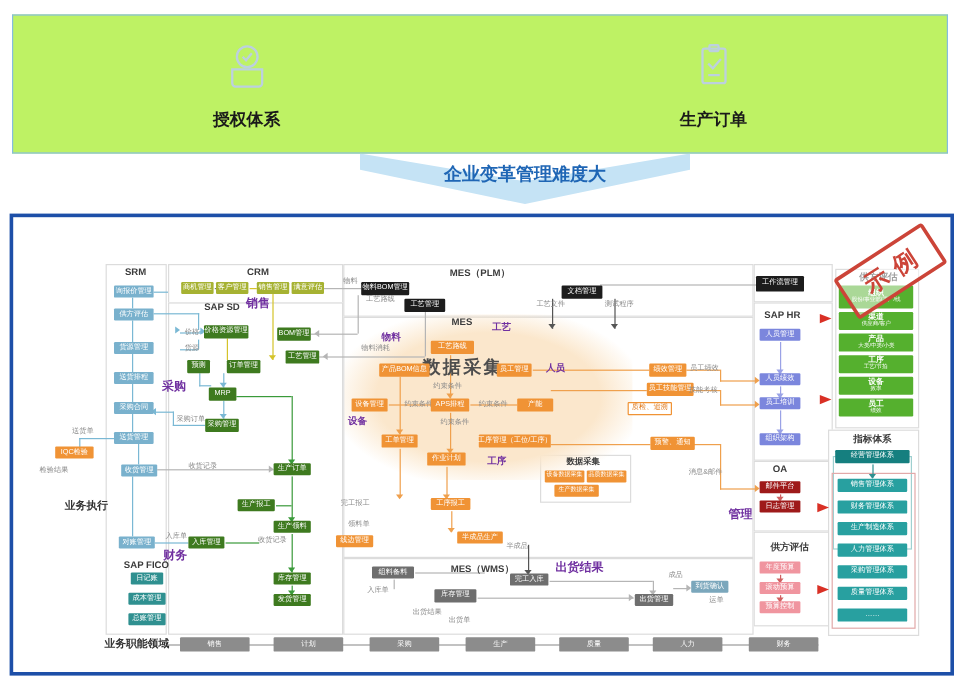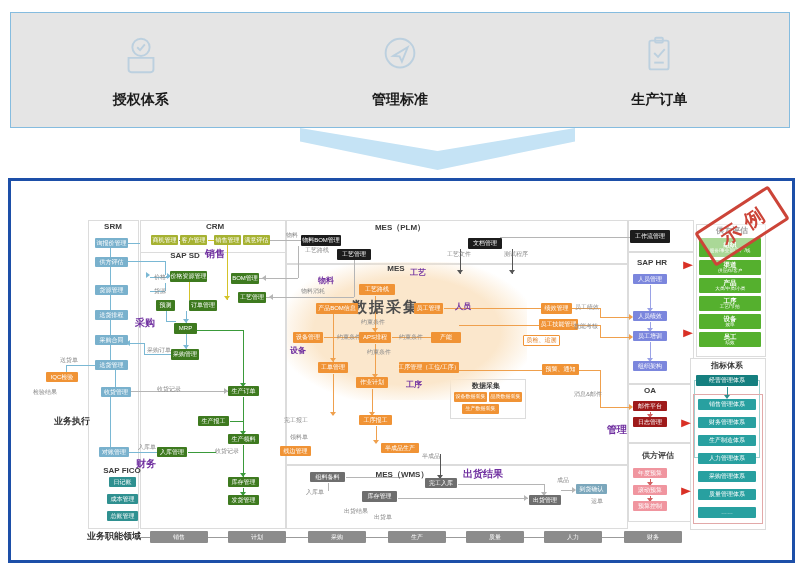--- a/index.html
+++ b/index.html
@@ -1,19 +1,19 @@
 <!DOCTYPE html>
 <html><head>
 <meta charset="utf-8">
 <style>
   html,body{margin:0;padding:0;background:#fff;}
   .stage{position:relative;width:800px;height:569px;background:#fff;overflow:hidden;
          font-family:"Liberation Sans","DejaVu Sans",sans-serif;}
   
-  .banner{position:absolute;left:10px;top:12px;width:778px;height:114px;background:#e5e5e5;
+  .banner{position:absolute;left:10px;top:12px;width:778px;height:114px;background:#bef264;
           border:1px solid #85bcdf;display:flex;justify-content:space-around;align-items:center;}
   .banner-item{display:flex;flex-direction:column;align-items:center;gap:14px;width:200px;}
   .banner-item svg{display:block;}
   .banner-label{font-size:14px;font-weight:bold;color:#1a1a1a;}
   
   .funnel-shape{position:absolute;left:300px;top:128px;width:275px;height:42px;background:#c5e3f5;
       clip-path:polygon(0 0,50% 55%,100% 0,100% 32%,50% 100%,0 32%);}
   .funnel-label{position:absolute;left:300px;top:136px;width:275px;text-align:center;
       font-size:15px;font-weight:bold;color:#1f66b5;}
   
@@ -57,37 +57,31 @@
     <div class="banner-item">
       <svg width="46" height="46" viewBox="0 0 48 48" fill="none" stroke="#bcd0df" stroke-width="2">
         <path d="M11 28 h26 v12 a3 3 0 0 1 -3 3 H14 a3 3 0 0 1 -3 -3 z"></path>
         <circle cx="24" cy="17" r="9"></circle>
         <path d="M20 17 l3 3 l5 -6"></path>
       </svg>
       <div class="banner-label">授权体系</div>
     </div>
     <div class="banner-item">
       <svg width="46" height="46" viewBox="0 0 48 48" fill="none" stroke="#bcd0df" stroke-width="2">
-        <circle cx="24" cy="23" r="15"></circle>
-        <path d="M17 26 l15 -9 l-6 15 l-2.5 -5.5 z"></path>
-      </svg>
-      <div class="banner-label">管理标准</div>
-    </div>
-    <div class="banner-item">
-      <svg width="46" height="46" viewBox="0 0 48 48" fill="none" stroke="#bcd0df" stroke-width="2">
         <rect x="14" y="10" width="20" height="30" rx="2"></rect>
         <rect x="20" y="7" width="8" height="5" rx="1"></rect>
         <path d="M19 23 l4 4 l7 -8"></path>
         <path d="M19 33 h10"></path>
       </svg>
       <div class="banner-label">生产订单</div>
     </div>
   </div>
 
   <div class="funnel-shape"></div>
+  <div class="funnel-label">企业变革管理难度大</div>
 
   <div class="main-box"></div>
 
   <div class="panel" style="left:88px;top:220px;width:49px;height:307px;"></div>
   <div class="panel" style="left:140px;top:220px;width:144px;height:31px;"></div>
   <div class="panel" style="left:140px;top:252px;width:144px;height:275px;"></div>
   <div class="panel" style="left:286px;top:220px;width:340px;height:42px;"></div>
   <div class="panel" style="left:286px;top:264px;width:340px;height:199px;"></div>
   <div class="panel" style="left:286px;top:465px;width:340px;height:62px;"></div>
   <div class="panel" style="left:628px;top:220px;width:64px;height:30px;"></div>
@@ -258,21 +252,21 @@
       <div class="nd s-lbl-purple-lg" style="left: 133px; top: 317px; width: 24px; height: 12px; color: rgb(112, 48, 160);">采购</div>
       <div class="nd s-lbl-gray" style="left: 146px; top: 346px; width: 26px; height: 8px; color: rgb(138, 138, 138);">采购订单</div>
       <div class="nd s-lbl-hdr" style="left: 368px; top: 223px; width: 64px; height: 10px; color: rgb(60, 60, 60);">MES（PLM）</div>
       <div class="nd s-black" style="left: 301px; top: 235px; width: 40px; height: 11px; background: rgb(28, 28, 28);">物料BOM管理</div>
       <div class="nd s-black" style="left: 337px; top: 249px; width: 34px; height: 11px; background: rgb(28, 28, 28);">工艺管理</div>
       <div class="nd s-black" style="left: 468px; top: 238px; width: 34px; height: 11px; background: rgb(28, 28, 28);">文档管理</div>
       <div class="nd s-lbl-gray" style="left: 284px; top: 231px; width: 16px; height: 8px; color: rgb(138, 138, 138);">物料</div>
       <div class="nd s-lbl-gray" style="left: 304px; top: 246px; width: 26px; height: 8px; color: rgb(138, 138, 138);">工艺路线</div>
       <div class="nd s-lbl-gray" style="left: 446px; top: 250px; width: 26px; height: 8px; color: rgb(138, 138, 138);">工艺文件</div>
       <div class="nd s-lbl-gray" style="left: 503px; top: 250px; width: 26px; height: 8px; color: rgb(138, 138, 138);">测试程序</div>
-      <div class="nd s-lbl-hdr" style="left: 383px; top: 264px; width: 26px; height: 10px; color: rgb(60, 60, 60);">MES</div>
+      <div class="nd s-lbl-hdr" style="left: 372px; top: 264px; width: 26px; height: 10px; color: rgb(60, 60, 60);">MES</div>
       <div class="nd s-lbl-purple" style="left: 406px; top: 267px; width: 24px; height: 12px; color: rgb(112, 48, 160);">工艺</div>
       <div class="nd s-lbl-purple" style="left: 314px; top: 275px; width: 24px; height: 12px; color: rgb(112, 48, 160);">物料</div>
       <div class="nd s-lbl-gray" style="left: 300px; top: 287px; width: 26px; height: 8px; color: rgb(138, 138, 138);">物料消耗</div>
       <div class="nd s-orange" style="left: 359px; top: 284px; width: 36px; height: 11px; background: rgb(240, 147, 53);">工艺路线</div>
       <div class="nd s-lbl-big" style="left: 352px; top: 298px; width: 68px; height: 17px; color: rgb(77, 77, 77);">数据采集</div>
       <div class="nd s-orange" style="left: 316px; top: 303px; width: 42px; height: 11px; background: rgb(240, 147, 53);">产品BOM信息</div>
       <div class="nd s-orange" style="left: 414px; top: 303px; width: 29px; height: 11px; background: rgb(240, 147, 53);">员工管理</div>
       <div class="nd s-lbl-purple" style="left: 451px; top: 301px; width: 24px; height: 12px; color: rgb(112, 48, 160);">人员</div>
       <div class="nd s-lbl-gray" style="left: 360px; top: 318px; width: 26px; height: 8px; color: rgb(138, 138, 138);">约束条件</div>
       <div class="nd s-lbl-gray" style="left: 336px; top: 333px; width: 26px; height: 8px; color: rgb(138, 138, 138);">约束条件</div>

